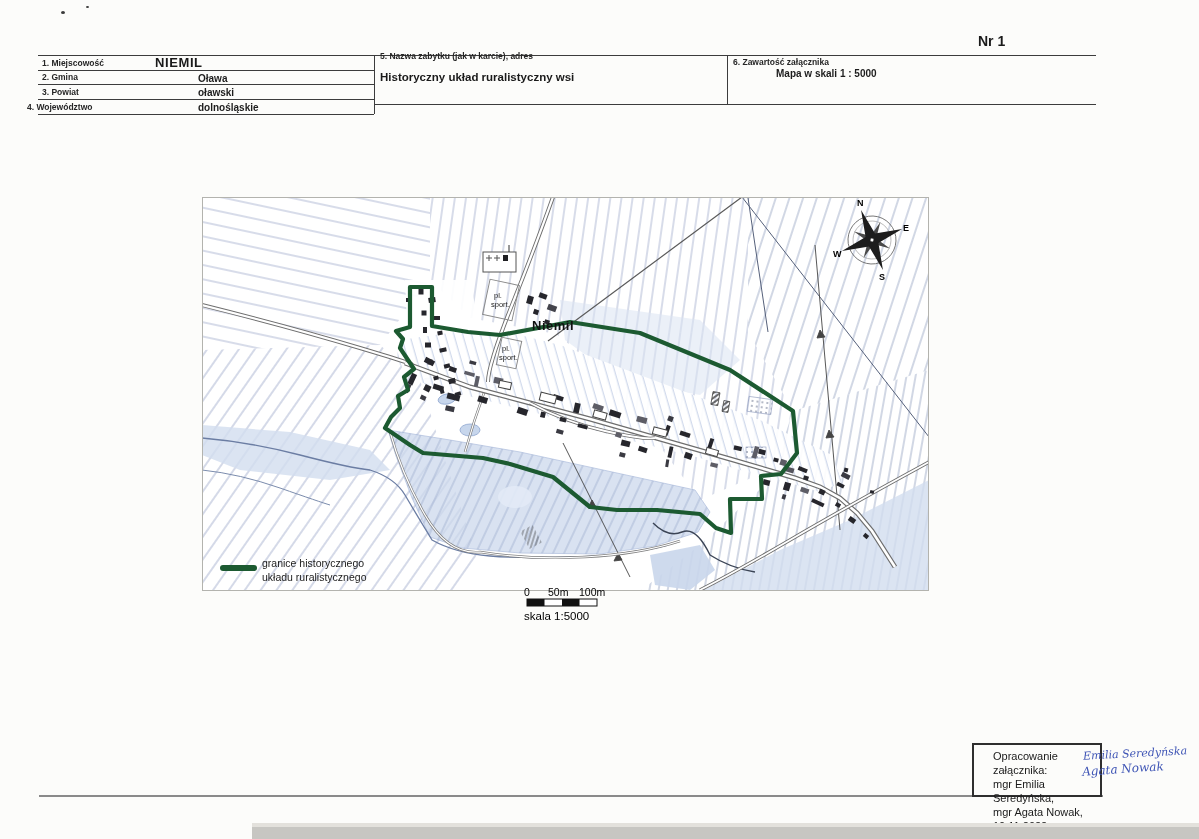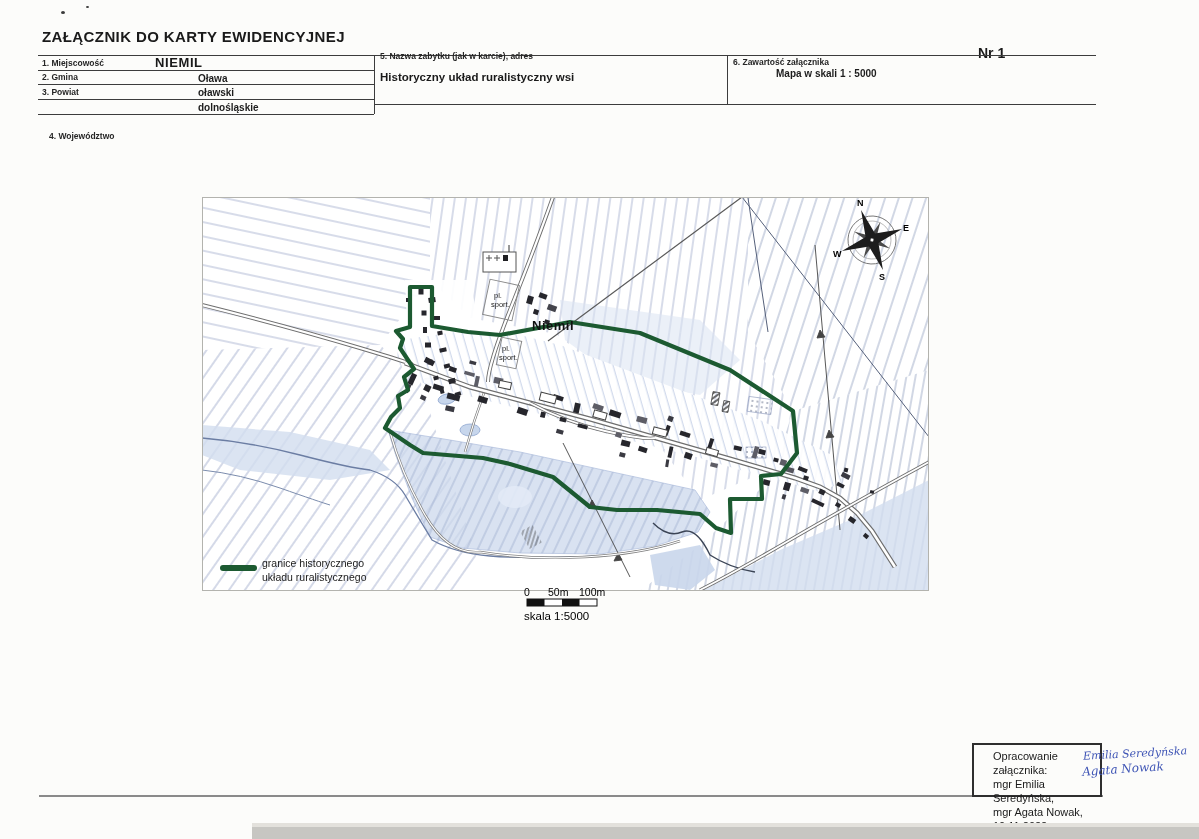--- a/index.html
+++ b/index.html
@@ -2,60 +2,59 @@
 <html><head>
 <meta charset="utf-8">
 <style>
   html,body{margin:0;padding:0;background:#d8d8d4;}
   #page{position:relative;width:1199px;height:839px;background:#fcfcfa;overflow:hidden;
         font-family:"Liberation Sans",sans-serif;color:#1a1a1a;}
   .t{position:absolute;white-space:nowrap;line-height:1.15;font-weight:bold;}
   .hline{position:absolute;height:1px;background:#3c3c3c;}
   .vline{position:absolute;width:1px;background:#3c3c3c;}
   .title{font-size:15px;font-weight:bold;letter-spacing:.4px;}
-  .nr{font-size:14px;font-weight:bold;margin-top:12px;}
+  .nr{font-size:14px;font-weight:bold;}
   .lbl{font-size:8.5px;color:#262626;}
   .val{font-size:10px;color:#1d1d1d;margin-left:43px;}
   .valbig{font-size:13px;font-weight:bold;letter-spacing:.6px;}
   .valbold{font-size:11.5px;font-weight:bold;}
   .creditbox{position:absolute;left:972px;top:743px;width:104px;height:44px;
              border:2px solid #2e2e2e;padding:4px 3px 2px 19px;font-size:11px;line-height:1.28;}
   .sig{position:absolute;font-family:"DejaVu Serif",serif;font-style:italic;}
   .dot{position:absolute;border-radius:50%;background:#3a3a3a;}
   .scanband{position:absolute;left:252px;top:827px;width:947px;height:12px;background:#c7c6c2;}
   .scanband2{position:absolute;left:252px;top:823px;width:947px;height:4px;background:#e3e1dc;}
   svg text{font-family:"Liberation Sans",sans-serif;}
 </style>
 </head>
 <body>
 
 <div id="page">
 
   <div class="dot" style="left:61px;top:11px;width:4px;height:3px;"></div>
   <div class="dot" style="left:86px;top:6px;width:3px;height:2px;"></div>
 
-  <div class="t title" style="left:42px;top:28px;">ZAŁĄCZNIK DO KARTY EWIDENCYJNEJ</div>
   <div class="t nr" style="left:978px;top:33px;">Nr 1</div>
 
   <div class="hline" style="left:38px;top:55px;width:1058px;"></div>
   <div class="hline" style="left:38px;top:70px;width:336px;"></div>
   <div class="hline" style="left:38px;top:84px;width:336px;"></div>
   <div class="hline" style="left:38px;top:99px;width:336px;"></div>
   <div class="hline" style="left:38px;top:114px;width:336px;"></div>
   <div class="hline" style="left:374px;top:104px;width:722px;"></div>
   <div class="vline" style="left:374px;top:55px;height:59px;"></div>
   <div class="vline" style="left:727px;top:55px;height:49px;"></div>
 
   <div class="t lbl" style="left:42px;top:59px;">1. Miejscowość</div>
   <div class="t valbig" style="left:155px;top:56px;">NIEMIL</div>
   <div class="t lbl" style="left:42px;top:73px;">2. Gmina</div>
   <div class="t val" style="left:155px;top:72.5px;">Oława</div>
   <div class="t lbl" style="left:42px;top:87.5px;">3. Powiat</div>
   <div class="t val" style="left:155px;top:87px;">oławski</div>
-  <div class="t lbl" style="left:49px;top:102.5px;margin-top:29px;">4. Województwo</div>
+  <div class="t lbl" style="left:27px;top:102.5px;">4. Województwo</div>
   <div class="t val" style="left:155px;top:102px;">dolnośląskie</div>
 
   <div class="t lbl" style="left:380px;top:52px;">5. Nazwa zabytku (jak w karcie), adres</div>
   <div class="t valbold" style="left:380px;top:71px;">Historyczny układ ruralistyczny wsi</div>
 
   <div class="t lbl" style="left:733px;top:58px;">6. Zawartość załącznika</div>
   <div class="t val" style="left:733px;top:68px;">Mapa w skali 1 : 5000</div>
 
   <svg id="mapsvg" style="position:absolute;left:198px;top:195px;" width="734" height="430" viewBox="198 195 734 430">
     <defs>

